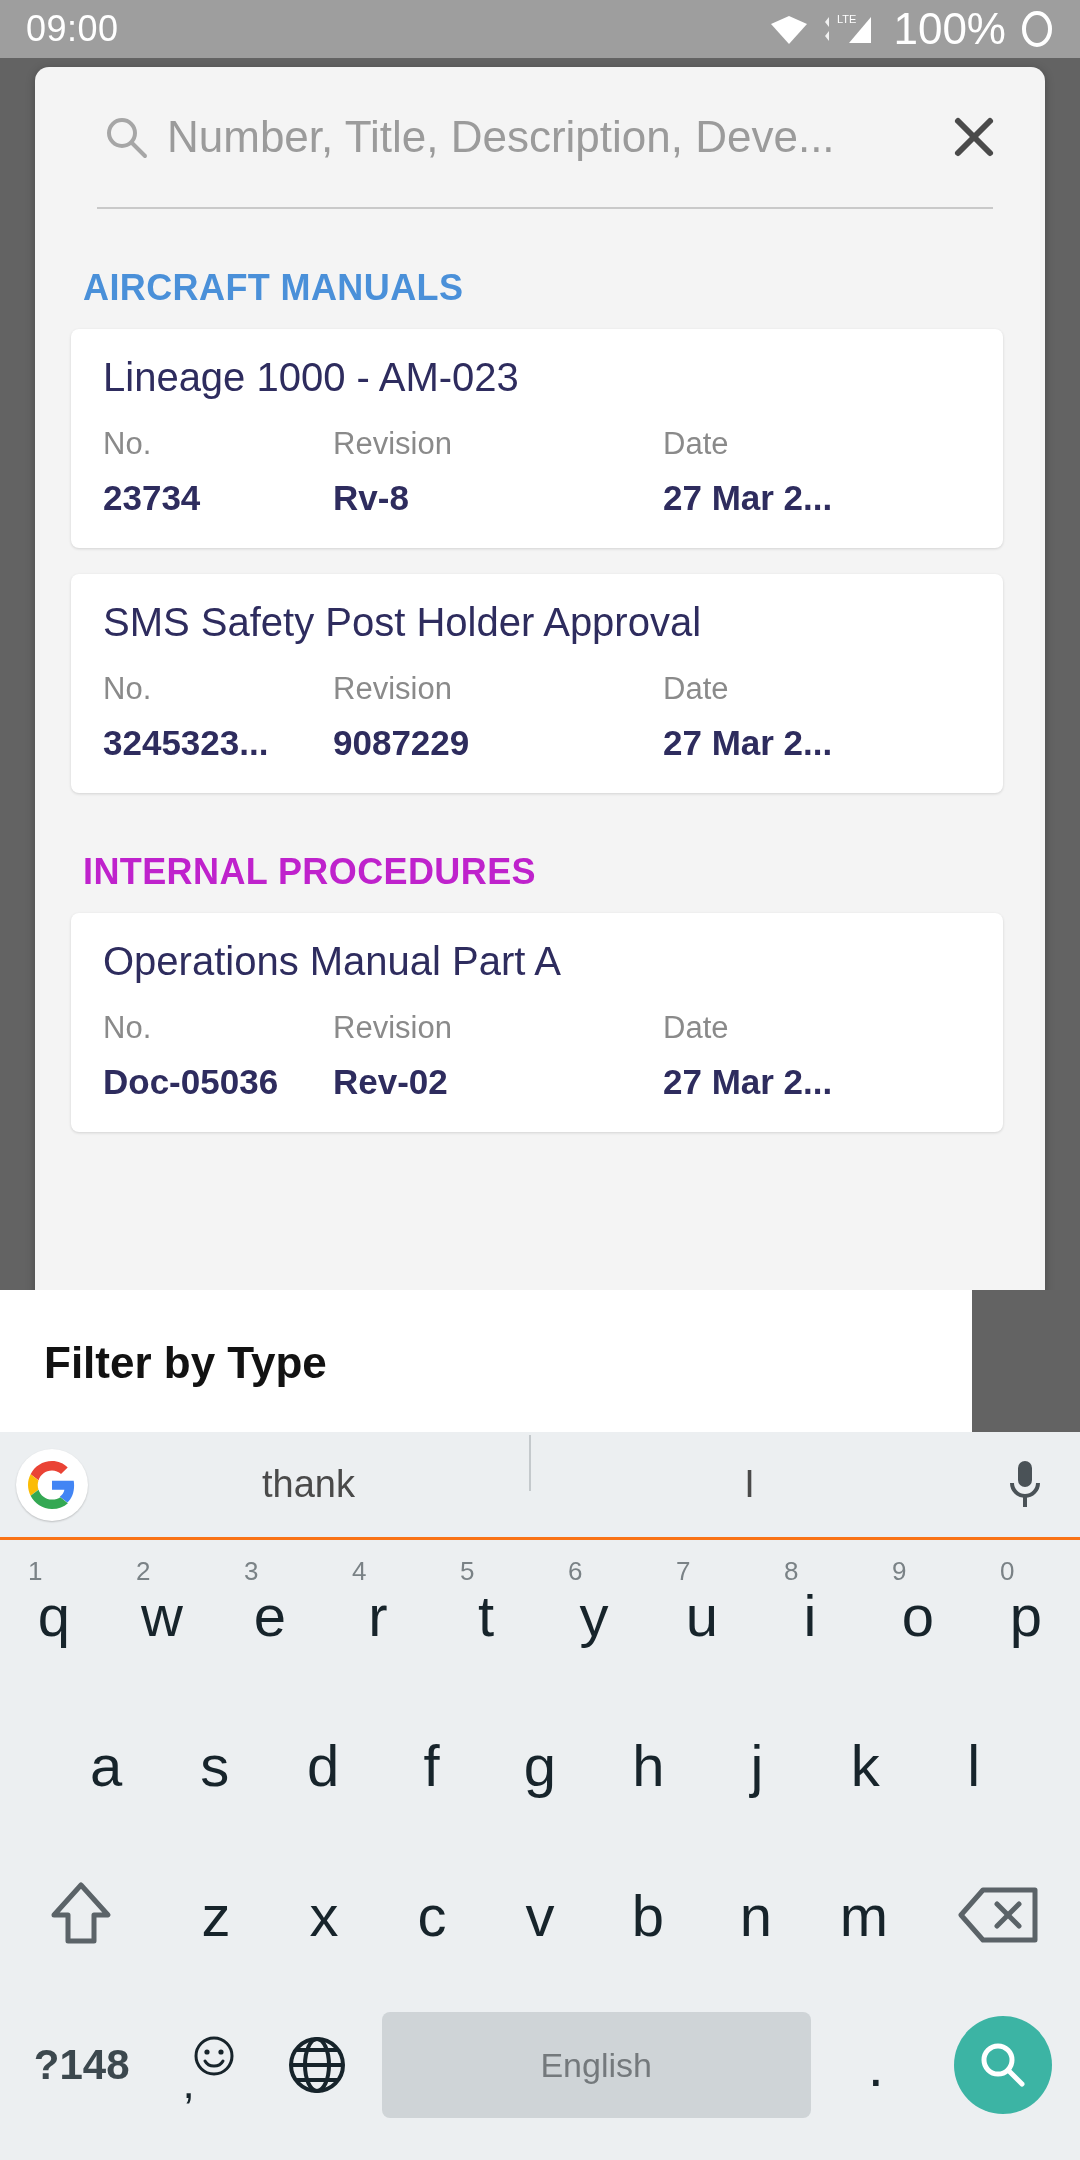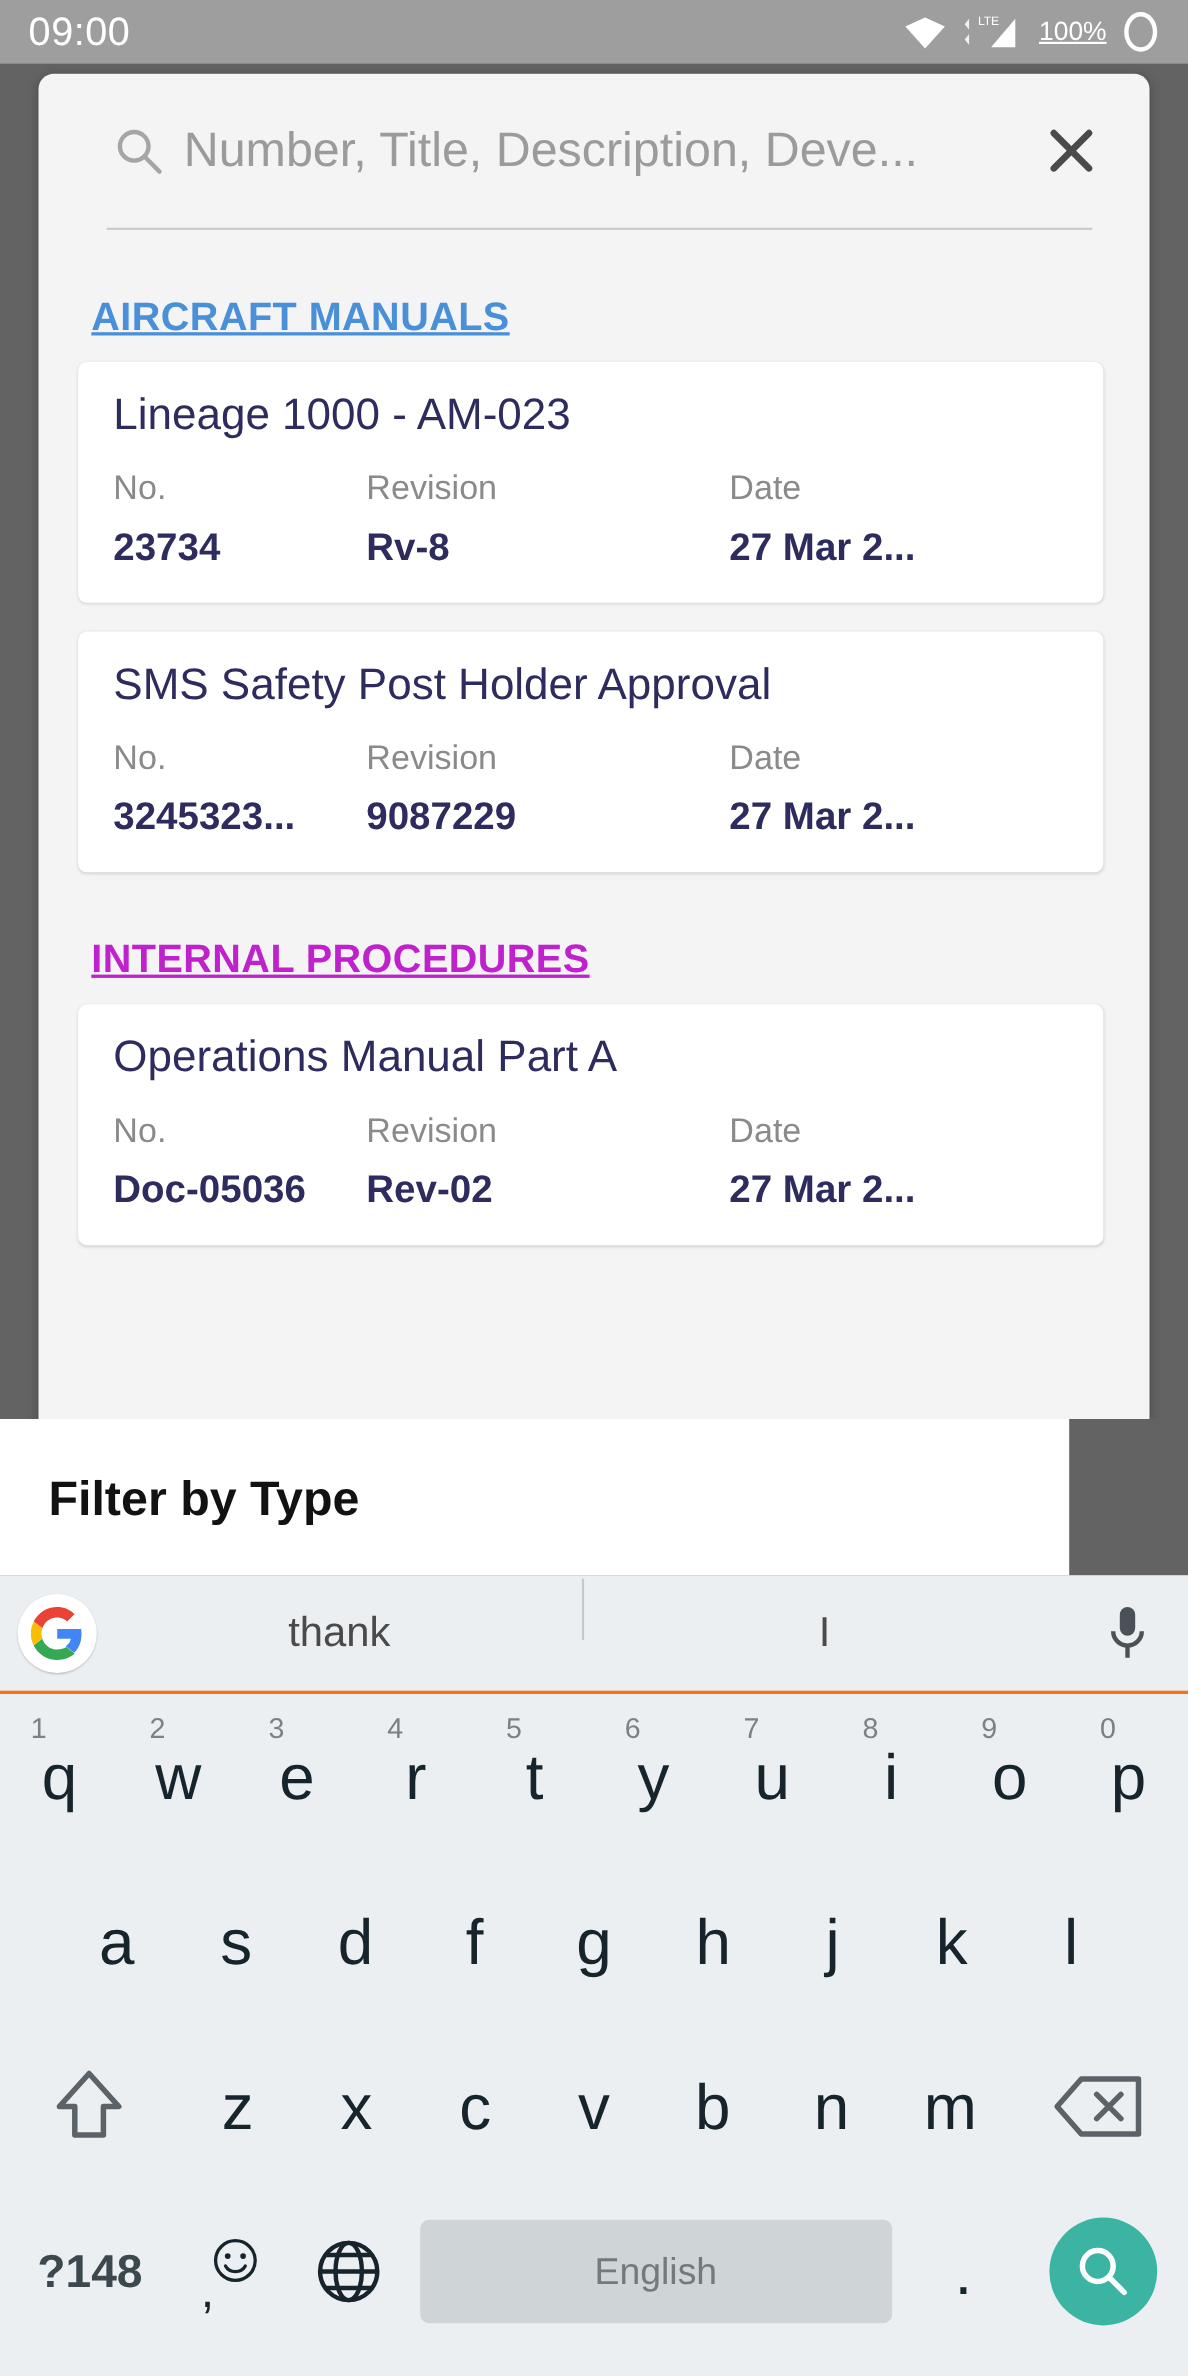--- a/index.html
+++ b/index.html
@@ -14,21 +14,21 @@
   
   .statusbar{
     position:absolute; top:0; left:0; width:1080px; height:58px;
     background:#9e9e9e; color:#ffffff;
     display:flex; align-items:center; padding:11px 26px;
   }
   .status-time{ font-size:36px; letter-spacing:0.5px; }
   .status-right{ margin-left:auto; display:flex; align-items:center; gap:14px; }
   .icn-wifi{ width:40px; height:34px; position:relative; }
   .icn-wifi svg, .icn-sig svg, .icn-batt svg { display:block; }
-  .status-batt-text{ font-size:24px;text-decoration:underline; }
+  .status-batt-text{ font-size:44px; }
 
   
   .scrim{
     position:absolute; top:58px; left:0; width:1080px; height:1232px;
     background:#636363; overflow:hidden;
   }
   .dialog{
     position:absolute; top:9px; left:35px; width:1010px; height:1290px;
     background:#f4f4f4; border-radius:14px 14px 0 0;
     box-shadow:0 2px 10px rgba(0,0,0,.25);
@@ -53,21 +53,20 @@
     align-items:center; justify-content:center; cursor:pointer;
   }
   .divider{
     height:2px; background:#c9c9c9; margin:0 52px 0 62px;
   }
 
   
   .section-title{
     font-size:36px; font-weight:bold; letter-spacing:0.4px;
     padding:58px 0 20px 48px;
-    text-decoration:underline;
   }
   .section-title.aircraft{ color:#4a90d9; }
   .section-title.internal{ color:#bf22cc; }
 
   .card{
     background:#ffffff; border-radius:8px;
     margin:0 42px 0 36px; padding:26px 32px 30px 32px;
     box-shadow:0 1px 3px rgba(0,0,0,.14);
   }
   .card + .card{ margin-top:26px; }
@@ -137,21 +136,21 @@
   }
   .krow.r2{ padding:0 52px; }
   .krow.r3 .key{ }
   .key-shift, .key-back{ flex:1.5 1 0; }
   .krow.r4{ height:150px; }
   .key-sym{ flex:1.6 1 0; font-size:42px; font-weight:bold; color:#3c484e; }
   .key-emoji{ flex:1 1 0; }
   .key-globe{ flex:1 1 0; }
   .key-space{ flex:4.2 1 0; padding:0 14px; }
   .space-inner{
-    width:100%; height:94px; background:#cfd4d7; border-radius:8px;
+    width:100%; height:106px; background:#cfd4d7; border-radius:8px;
     display:flex; align-items:center; justify-content:center;
     font-size:34px; color:#74797c;
   }
   .key-period{ flex:1 1 0; font-size:58px; }
   .key-enter{ flex:1.5 1 0; }
   .enter-circle{
     width:98px; height:98px; border-radius:50%; background:#3cb4a4;
     display:flex; align-items:center; justify-content:center;
   }
   .emoji-comma{ position:relative; width:80px; height:90px; }

